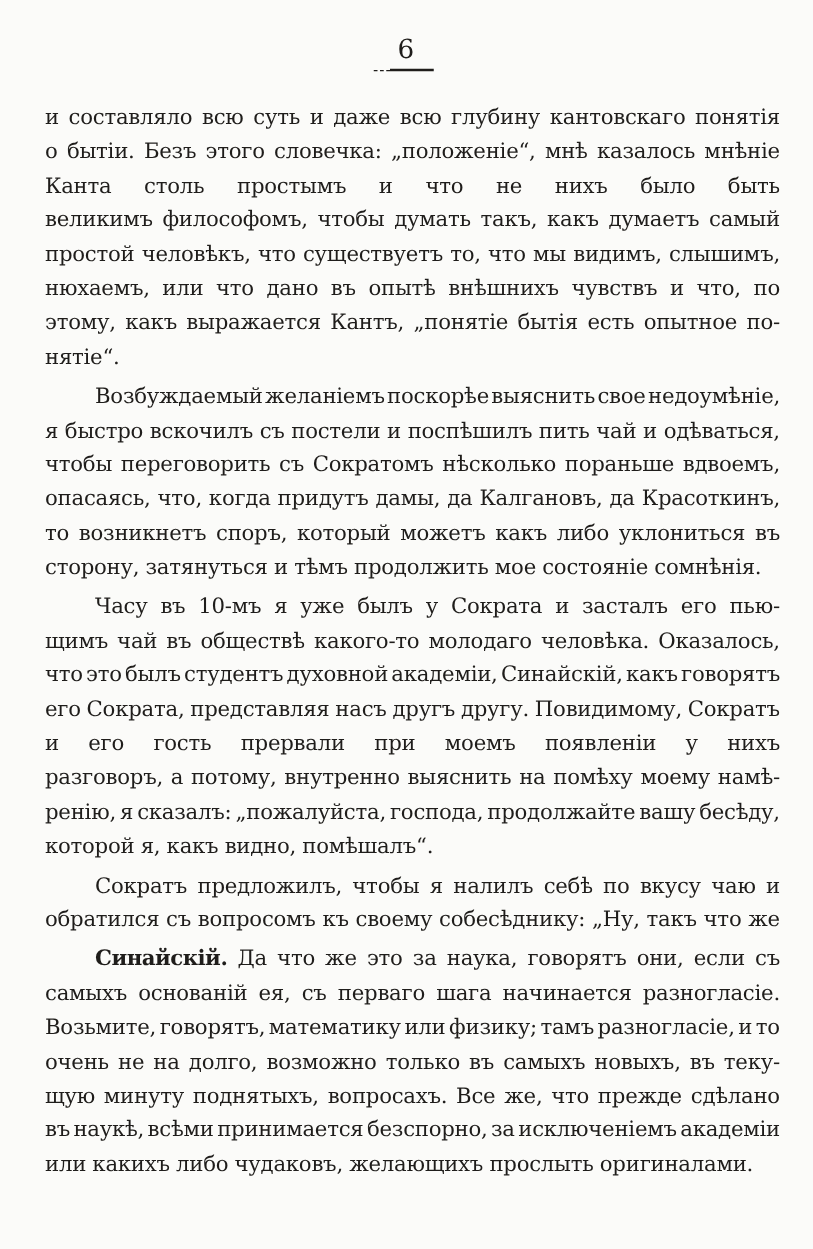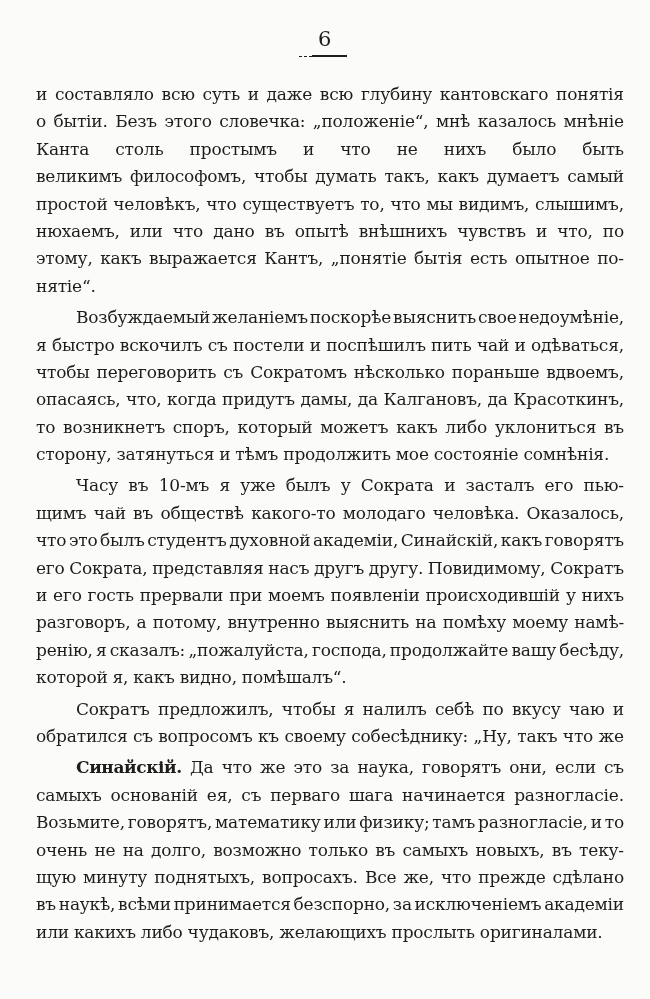--- a/index.html
+++ b/index.html
@@ -272,21 +272,20 @@
           <span class="w normal">Сократъ</span>
         </div>
         <div class="line">
           <span class="w normal">и</span>
           <span class="w normal">его</span>
           <span class="w normal">гость</span>
           <span class="w normal">прервали</span>
           <span class="w normal">при</span>
           <span class="w normal">моемъ</span>
           <span class="w normal">появленіи</span>
-          <span class="w normal">происходившій</span>
           <span class="w normal">у</span>
           <span class="w normal">нихъ</span>
         </div>
         <div class="line">
           <span class="w normal">разговоръ,</span>
           <span class="w normal">а</span>
           <span class="w normal">потому,</span>
           <span class="w normal">внутренно</span>
           <span class="w normal">выяснить</span>
           <span class="w normal">на</span>

